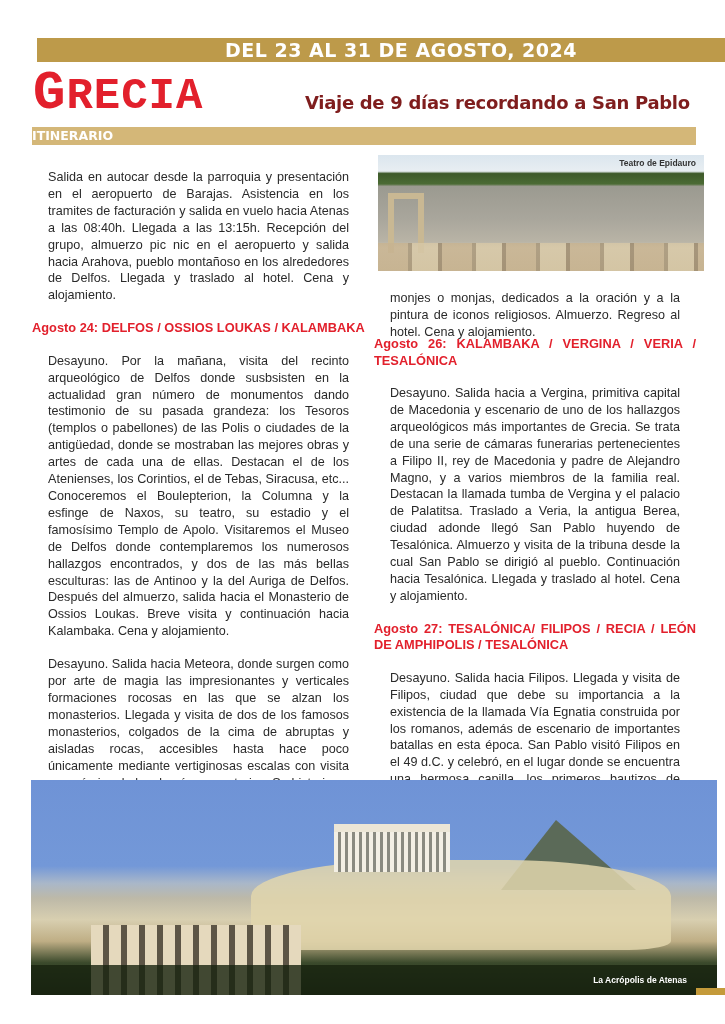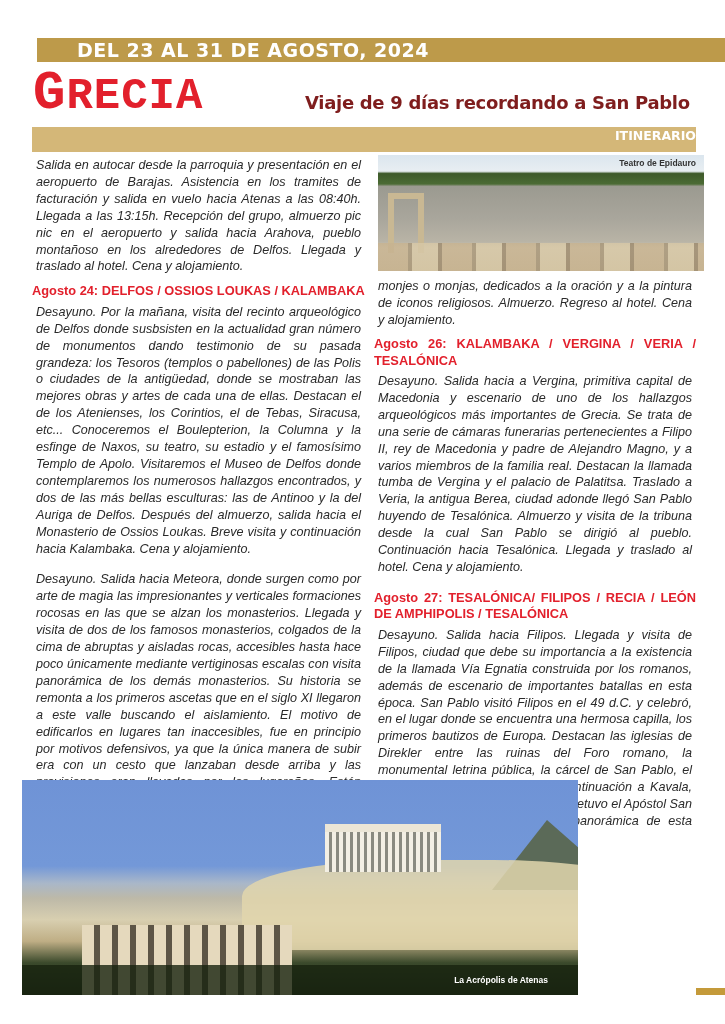--- a/index.html
+++ b/index.html
@@ -1,42 +1,42 @@
 <!DOCTYPE html>
 <html><head>
 <meta charset="utf-8">
 <style>
   html, body { margin: 0; padding: 0; }
   body { width: 725px; height: 1024px; background: #ffffff; position: relative; overflow: hidden;
          font-family: "Liberation Sans", sans-serif; color: #2a2a2a; }
   .abs { position: absolute; }
   .top-banner { left: 37px; top: 38px; width: 688px; height: 24px; background: #bd9a4a;
                 color: #fff; font-family: "DejaVu Sans", sans-serif; font-weight: bold; font-size: 19px;
-                text-align: left; line-height: 24px; letter-spacing: 0.5px; padding-left: 40px; box-sizing: border-box; }
+                text-align: center; line-height: 24px; letter-spacing: 0.5px; padding-left: 40px; box-sizing: border-box; }
   .title { left: 33px; top: 68px; font-family: Liberation Mono, monospace; color: #e2202c;
            font-size: 44px; font-weight: bold; letter-spacing: 1px; line-height: 52px; }
   .title .big { font-size: 54px; }
   .subtitle { left: 305px; top: 90px; color: #7f1d1d; font-family: "DejaVu Sans", sans-serif; font-weight: bold;
               font-size: 18px; line-height: 26px; letter-spacing: -0.3px; }
-  .itin-bar { left: 32px; top: 127px; width: 664px; height: 25px; background: #d4b778; color: #fff;
-              font-family: "DejaVu Sans", sans-serif; font-weight: bold; font-size: 12.5px; text-align: right; line-height: 18px; }
+  .itin-bar { left: 32px; top: 127px; width: 664px; height: 18px; background: #d4b778; color: #fff;
+              font-family: "DejaVu Sans", sans-serif; font-weight: bold; font-size: 12.5px; text-align: left; line-height: 18px; }
   .col { font-size: 12.6px; line-height: 16.9px; text-align: justify; }
-  .col p { margin: 4px; font-style: italic; }
+  .col p { margin: 16px; }
   .day-title { color: #e2202c; font-weight: bold; font-size: 12.8px; line-height: 16.5px; }
   .block { margin-bottom: 8px; }
   .col-left { left: 32px; top: 153px; width: 333px; }
   .col-right-top { left: 374px; top: 274px; width: 322px; }
   .col-right { left: 374px; top: 336px; width: 322px; }
   .epidauro { left: 378px; top: 155px; width: 326px; height: 116px; overflow: hidden;
               background: linear-gradient(180deg, #dbe6ee 0%, #e8eef2 14%, #3e5a2a 16%, #4b6b34 25%, #9b9a90 27%, #a9a69c 55%, #b9b4a6 75%, #d8d0bd 80%, #c7b898 100%); }
   .epidauro .arches { position:absolute; left: 10px; top: 38px; width: 36px; height: 60px; border: 6px solid #c9b893; border-bottom: none; box-sizing: border-box; }
   .epidauro .blocks { position:absolute; left:0; right:0; bottom:0; height: 28px;
       background: repeating-linear-gradient(90deg, #c7b391 0 30px, #a8977a 30px 34px, #d6c7a6 34px 60px, #9e8c70 60px 64px); opacity: .85; }
   .caption-small { position: absolute; right: 8px; top: 3px; font-size: 8.5px; font-weight: bold; color: #333; }
-  .acropolis { left: 22px; top: 780px; width: 556px; height: 215px; overflow: hidden;
+  .acropolis { left: 31px; top: 780px; width: 686px; height: 215px; overflow: hidden;
                background: linear-gradient(180deg, #6f93d6 0%, #7398d8 40%, #a9b7c9 48%, #bdb9a8 55%, #d8cfb0 65%, #bfae85 75%, #3b4a2c 85%, #1e2a18 100%); }
   .acropolis .hill { position:absolute; left: 220px; top: 80px; width: 420px; height: 90px; background: #e2d6ad; border-radius: 40% 40% 10% 10%; opacity:.85; }
   .acropolis .parthenon { position:absolute; left: 303px; top: 44px; width: 116px; height: 40px;
       background: repeating-linear-gradient(90deg, #f3efe4 0 4px, #8a8a80 4px 7px); border-top: 8px solid #ece6d6; }
   .acropolis .mount { position:absolute; left: 470px; top: 40px; width: 0; height: 0;
       border-left: 55px solid transparent; border-right: 80px solid transparent; border-bottom: 70px solid #5b6a58; }
   .acropolis .odeon { position:absolute; left: 60px; top: 145px; width: 210px; height: 70px;
       background: repeating-linear-gradient(90deg, #e5d9bd 0 12px, #5d5546 12px 18px); }
   .acropolis .trees { position:absolute; left:0; right:0; bottom:0; height: 30px; background: #18230f; opacity:.8; }
   .caption-bottom { position:absolute; right: 30px; bottom: 10px; color: #fff; font-size: 8.5px; font-weight: bold; }

